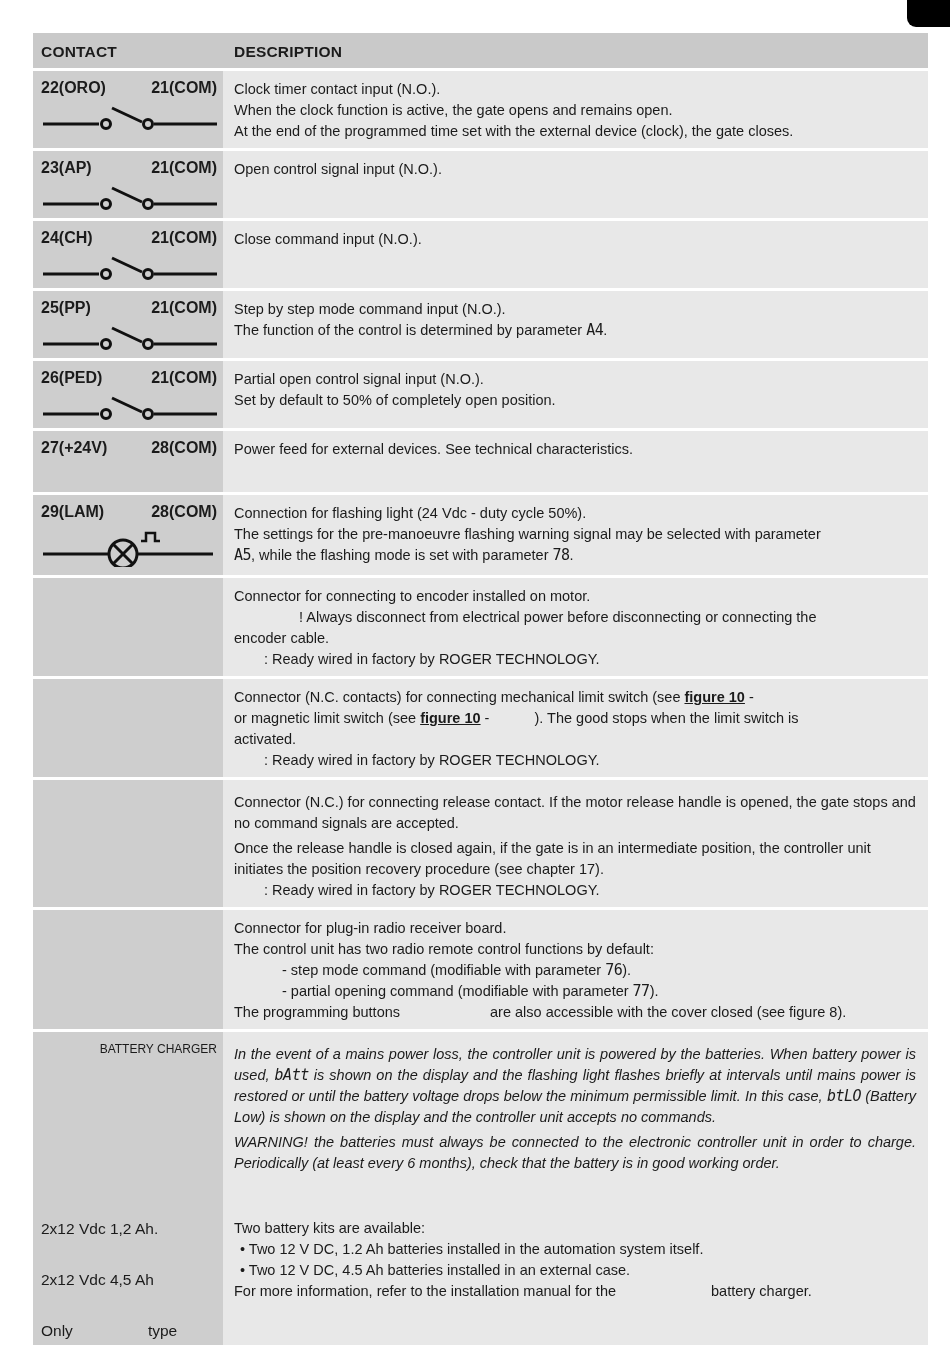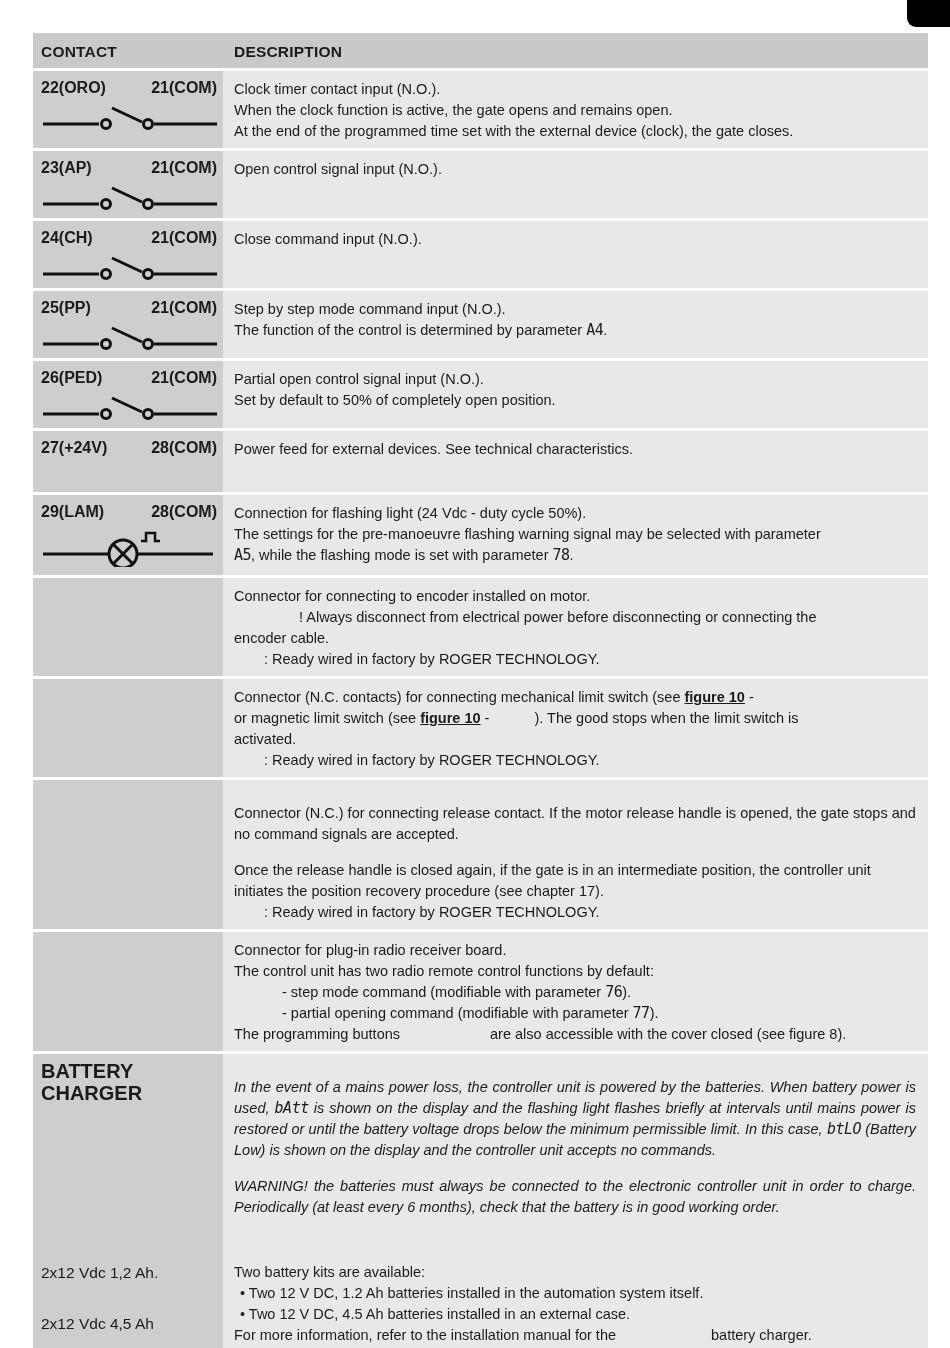--- a/index.html
+++ b/index.html
@@ -23,24 +23,24 @@
   .labels{display:flex;justify-content:space-between;font-weight:bold;font-size:16px;line-height:22px;}
   .sym{margin-top:4px;}
   .line{min-height:21px;}
   .just{text-align:justify;font-style:italic;}
   .b{font-weight:bold;text-decoration:underline;}
   .seg{font-family:"DejaVu Sans Mono",monospace;font-size:15px;letter-spacing:-0.5px;}
   .sp{display:inline-block;height:1px;}
   .ind30{padding-left:30px;}
   .ind48{padding-left:48px;}
   .ind65{padding-left:65px;}
-  .batt-title{font-weight:bold;font-size:20px;line-height:22px;}
+  .batt-title{font-weight:normal;font-size:12px;line-height:22px;text-align:right;}
   .batt-k{font-size:15.5px;line-height:21px;}
   .konly{display:flex;text-align:right;}
-  .para{margin:15px 0 0 0;}
+  .para{margin:4px 0 0 0;}
 </style>
 </head>
 <body>
 
 <div class="corner-tab"></div>
 
 <div class="tbl">
 
   <div class="row hdr">
     <div class="cc">

